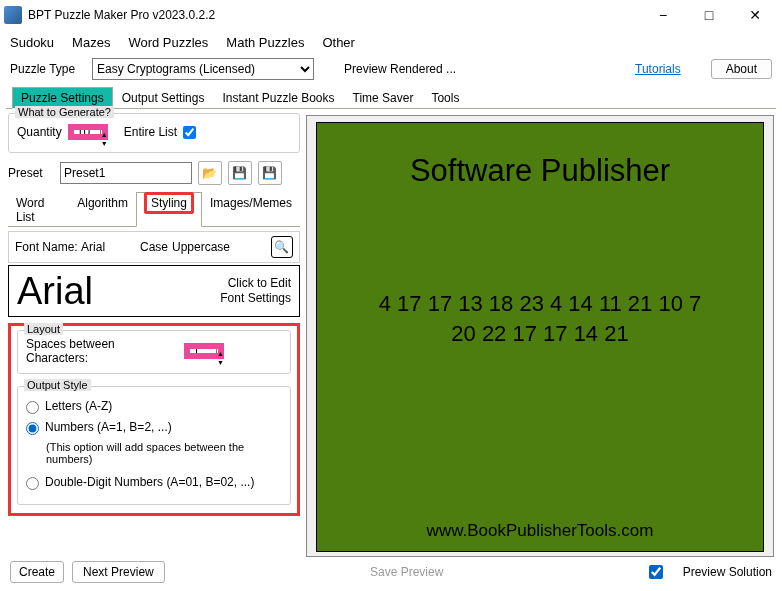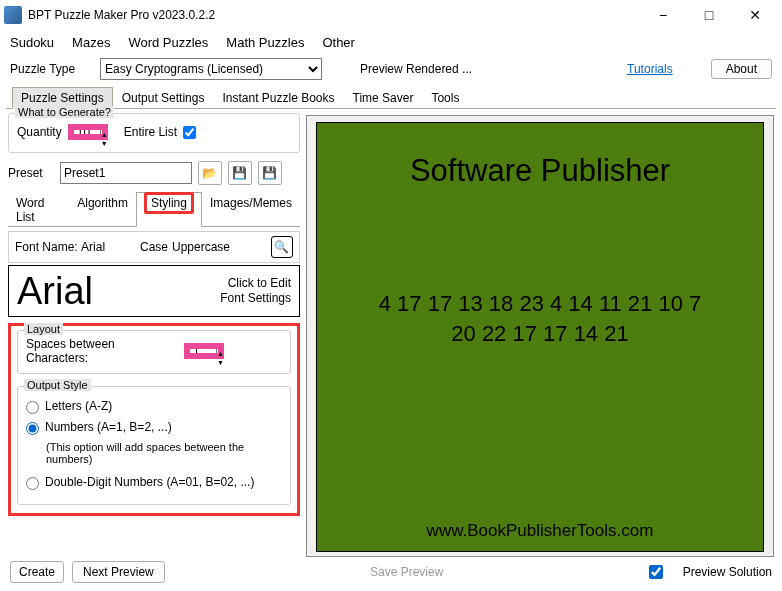--- a/index.html
+++ b/index.html
@@ -9,32 +9,32 @@
 .titlebar { display: flex; align-items: center; height: 30px; padding: 0 4px; }
 .titlebar .app-icon { width: 18px; height: 18px; background: linear-gradient(135deg,#4a90d9,#2e5c8a); margin-right: 6px; border-radius: 2px; }
 .titlebar .title { flex: 1; font-size: 12px; }
 .titlebar .winbtn { width: 46px; height: 30px; display: flex; align-items: center; justify-content: center; font-size: 14px; }
 
 
 .menubar { display: flex; padding: 2px 10px; gap: 18px; font-size: 13px; height: 24px; align-items: center; }
 .menubar span { cursor: default; }
 
 
-.typerow { display: flex; align-items: center; padding: 4px 10px 6px; gap: 20px; }
+.typerow { display: flex; align-items: center; padding: 4px 10px 6px; gap: 12px; }
 .typerow .lbl { width: 70px; }
 .typerow select { width: 222px; height: 22px; font-size: 12px; border: 1px solid #7a7a7a; background:#fff; }
 .typerow .prev { margin-left: 18px; }
 .typerow .spacer { flex: 1; }
 .typerow a { color: #0066cc; text-decoration: underline; margin-right: 18px; }
 .btn { background: #fdfdfd; border: 1px solid #adadad; border-radius: 3px; padding: 2px 14px; font-size: 12px; cursor: default; }
 
 
 .tabs { display: flex; border-bottom: 1px solid #aca899; padding-left: 6px; margin: 0 6px; gap: 0; font-size: 12px; }
 .tab { padding: 3px 8px 3px; border: 1px solid transparent; border-bottom: none; position: relative; top: 1px; cursor: default; }
-.tab.active { border-color: #aca899; background: #e5e5e5; border-bottom: 1px solid #fff; }
+.tab.active { border-color: #aca899; background: #14b8a6; border-bottom: 1px solid #fff; }
 
 
 .main { display: flex; padding: 0 6px; height: 448px; }
 .left { width: 296px; padding: 4px 2px 0 2px; position: relative; }
 .right { flex: 1; border: 1px solid #888; margin: 6px 2px 0 4px; background: #f0f0f0; display:flex; align-items:flex-start; justify-content:center; padding: 6px; }
 
 
 .group { border: 1px solid #cfcfcf; border-radius: 3px; padding: 6px 8px 8px; margin-bottom: 6px; position: relative; }
 .group .legend { position: absolute; top: -8px; left: 6px; background: #e5e5e5; padding: 0 3px; font-size: 11px; }
 .row { display: flex; align-items: center; gap: 6px; min-height: 24px; }

